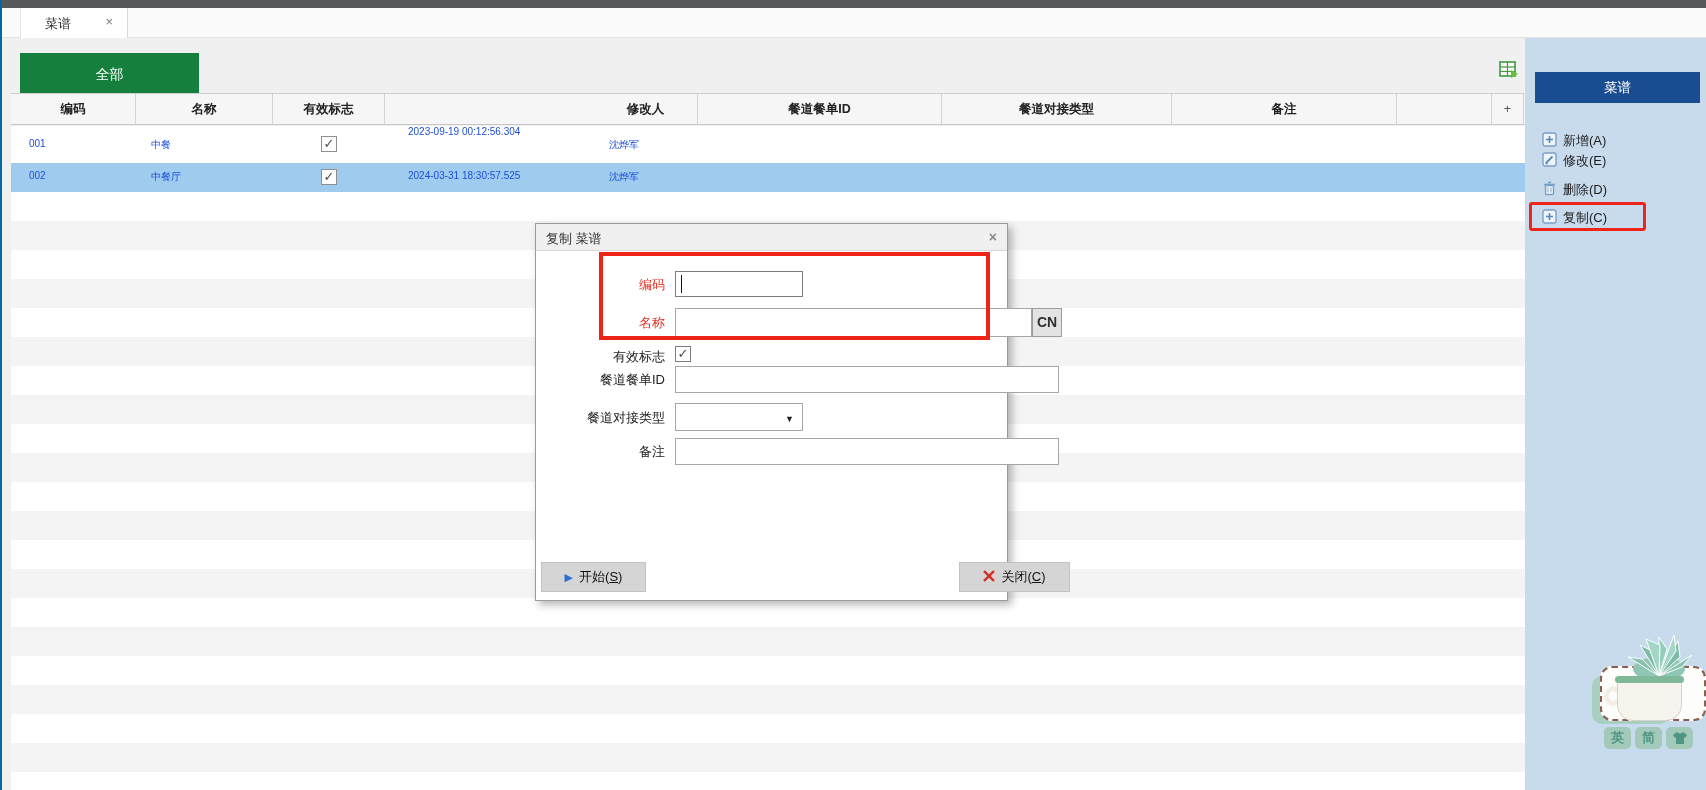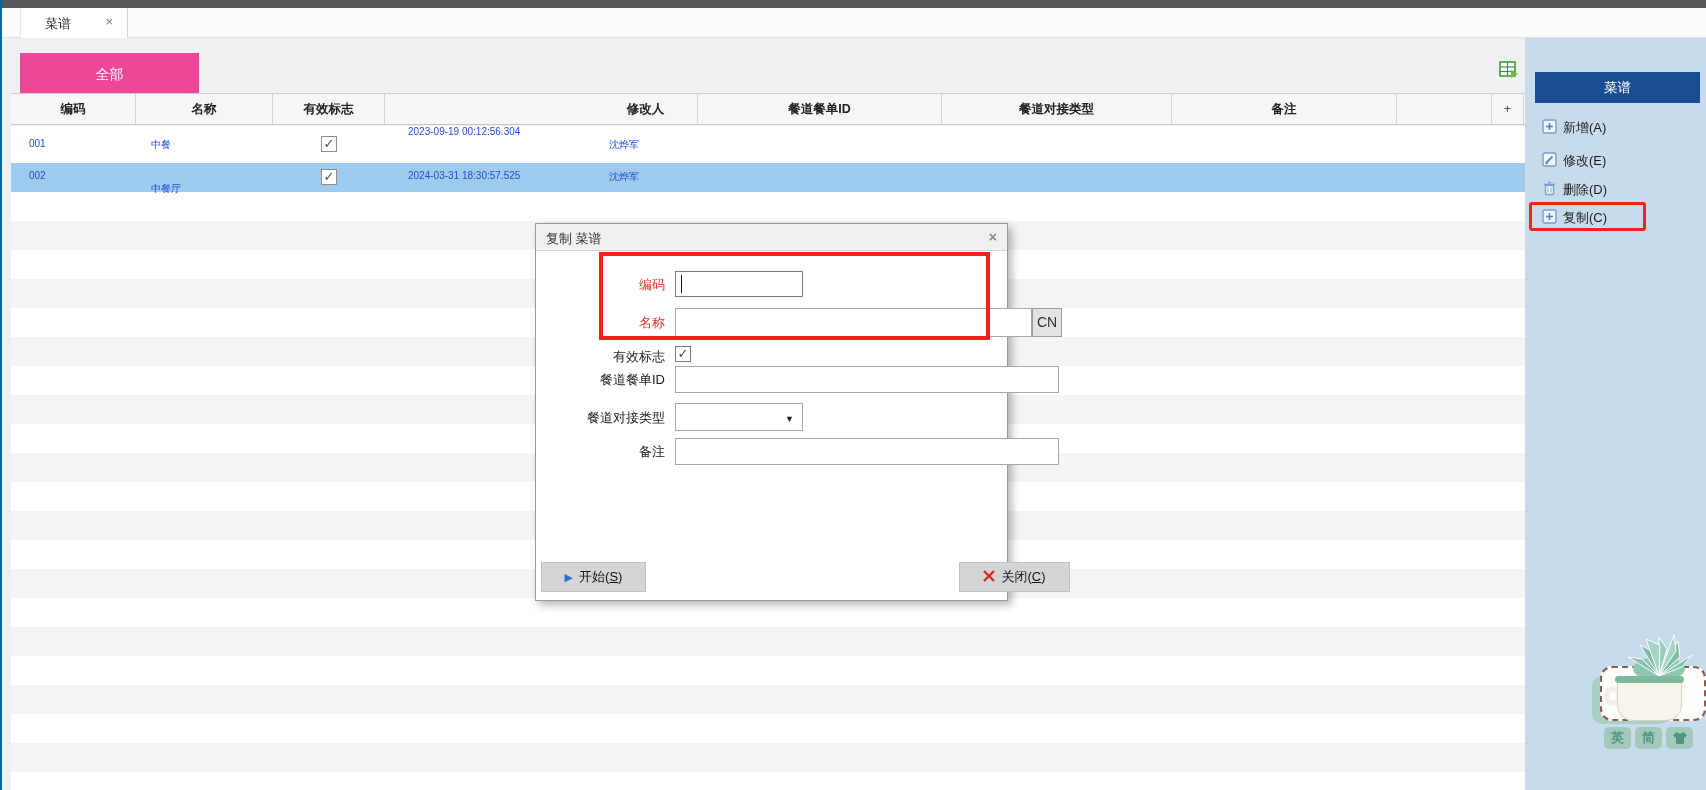--- a/index.html
+++ b/index.html
@@ -5,21 +5,21 @@
   * { margin:0; padding:0; box-sizing:border-box; }
   html,body { background:#9a9a9a; }
   body { font-family:"Liberation Sans","DejaVu Sans",sans-serif; }
   .screen { position:relative; width:1706px; height:790px; background:#f0f0f0; overflow:hidden; border-left:2px solid #0369a1; }
   .top-strip { position:absolute; left:0; top:0; width:1706px; height:8px; background:#57585c; }
   .tabbar { position:absolute; left:0; top:8px; width:1706px; height:30px; background:#fbfbfb; border-bottom:1px solid #e2e2e2; }
   .tab { position:absolute; left:18px; top:0; width:108px; height:30px; background:#ffffff; border-right:1px solid #d8d8d8; border-left:1px solid #e6e6e6; cursor:default; }
   .tab-label { position:absolute; left:24px; top:7px; font-size:13px; color:#333; }
   .tab-close { position:absolute; right:14px; top:6px; font-size:13px; color:#777; cursor:pointer; }
 
-  .btn-all { position:absolute; left:18px; top:53px; width:179px; height:43px; background:#ec4899; color:#fff; font-size:14px; text-align:center; line-height:43px; cursor:pointer; }
+  .btn-all { position:absolute; left:18px; top:53px; width:179px; height:43px; background:#15803d; color:#fff; font-size:14px; text-align:center; line-height:43px; cursor:pointer; }
   .export-icon { position:absolute; left:1497px; top:61px; width:21px; height:18px; cursor:pointer; }
 
   
   .grid-header { position:absolute; left:9px; top:93px; width:1514px; height:32px; background:#f6f6f6; border-top:1px solid #cfcfcf; border-bottom:1px solid #c6c6c6; }
   .hcell { position:absolute; top:0; height:31px; line-height:31px; text-align:center; font-size:12.5px; font-weight:bold; color:#222; border-right:1px solid #d4d4d4; overflow:hidden; white-space:nowrap; cursor:pointer; }
   .grid-body { position:absolute; left:9px; top:126px; width:1514px; height:664px;
     background:repeating-linear-gradient(to bottom, #ffffff 0 29px, #f4f4f4 29px 58px);
     background-position:0 66px; }
   .grid-body .spacer { position:absolute; left:0; top:0; width:1514px; height:66px; background:#fff; }
   .row { position:absolute; left:0; width:1514px; cursor:pointer; }
@@ -38,21 +38,21 @@
 
   
   .dialog { position:absolute; left:533px; top:223px; width:473px; height:378px; background:#fff; border:1px solid #9a9a9a; box-shadow:4px 4px 8px rgba(0,0,0,.28); z-index:10; }
   .dialog-title { position:absolute; left:0; top:0; width:100%; height:27px; background:#f0f0f0; border-bottom:1px solid #d6d6d6; }
   .dialog-title .t { position:absolute; left:10px; top:6px; font-size:13px; color:#333; }
   .dialog-title .x { position:absolute; right:10px; top:5px; font-size:14px; font-weight:bold; color:#8a8a8a; cursor:pointer; }
   .dlg-label { position:absolute; left:4px; width:125px; text-align:right; font-size:13px; color:#222; }
   .dlg-label.req { color:#e03022; }
   .tinput { position:absolute; background:#fff; border:1px solid #a6a6a6; font-size:13px; padding:0 4px; font-family:inherit; }
   .caret { position:absolute; left:145px; top:51px; width:1px; height:18px; background:#111; }
-  .cn-btn { position:absolute; left:496px; top:84px; width:30px; height:29px; background:#e3e3e3; border:1px solid #9c9c9c; font-size:14px; font-weight:normal; color:#2f2f2f; text-align:center; line-height:27px; cursor:pointer; }
+  .cn-btn { position:absolute; left:496px; top:84px; width:30px; height:29px; background:#e3e3e3; border:1px solid #9c9c9c; font-size:14px; font-weight:bold; color:#2f2f2f; text-align:center; line-height:27px; cursor:pointer; }
   .combo-arrow { position:absolute; left:249px; top:190px; font-size:9px; color:#222; pointer-events:none; }
   .red-box-dlg { position:absolute; left:63px; top:28px; width:391px; height:88px; border:4px solid #ee2418; pointer-events:none; z-index:12; }
   .dlg-btn { position:absolute; top:338px; height:30px; background:#d5d5d5; border:1px solid #c2c2c2; font-size:13px; color:#111; text-align:center; line-height:28px; cursor:pointer; }
   .dlg-btn .glyph { margin-right:6px; }
   .dlg-btn u { text-decoration:underline; }
 
   
   .plant { position:absolute; pointer-events:none; }
   .mint-back { position:absolute; left:1590px; top:676px; width:78px; height:48px; background:#a9cfc2; border-radius:10px; }
   .dash-card { position:absolute; left:1598px; top:666px; width:106px; height:55px; background:#fdfdfb; border:2px dashed #8b5e52; border-radius:12px; }
@@ -101,31 +101,31 @@
     <div class="spacer"></div>
     <div class="row row1">
       <span class="cell" style="left:18px;top:12px">001</span>
       <span class="cell" style="left:140px;top:12px">中餐</span>
       <span class="cb" style="left:310px;top:10px">✓</span>
       <span class="cell" style="left:397px;top:0">2023-09-19 00:12:56.304</span>
       <span class="cell" style="left:598px;top:12px">沈烨军</span>
     </div>
     <div class="row row2">
       <span class="cell" style="left:18px;top:7px">002</span>
-      <span class="cell" style="left:140px;top:19px">中餐厅</span>
+      <span class="cell" style="left:140px;top:7px">中餐厅</span>
       <span class="cb" style="left:310px;top:6px">✓</span>
       <span class="cell" style="left:397px;top:7px">2024-03-31 18:30:57.525</span>
       <span class="cell" style="left:598px;top:7px">沈烨军</span>
     </div>
   </div>
 
   <div class="sidebar">
     <div class="sidebar-header">菜谱</div>
 
-    <div class="side-item" style="top:79px">
+    <div class="side-item" style="top:92px">
       <svg class="ic" viewBox="0 0 15 15">
           <rect x="1" y="1" width="13" height="13" fill="#eef4fa" stroke="#7aa0c8" stroke-width="1.4" rx="2"></rect>
           <line x1="7.5" y1="4" x2="7.5" y2="11" stroke="#5b87b8" stroke-width="1.6"></line>
           <line x1="4" y1="7.5" x2="11" y2="7.5" stroke="#5b87b8" stroke-width="1.6"></line>
         </svg>
       <span class="lbl">新增(A)</span>
     </div>
     <div class="side-item" style="top:112px">
       <svg class="ic" viewBox="0 0 15 15">
           <rect x="1" y="1" width="13" height="13" fill="#eef4fa" stroke="#7aa0c8" stroke-width="1.4" rx="2"></rect>

